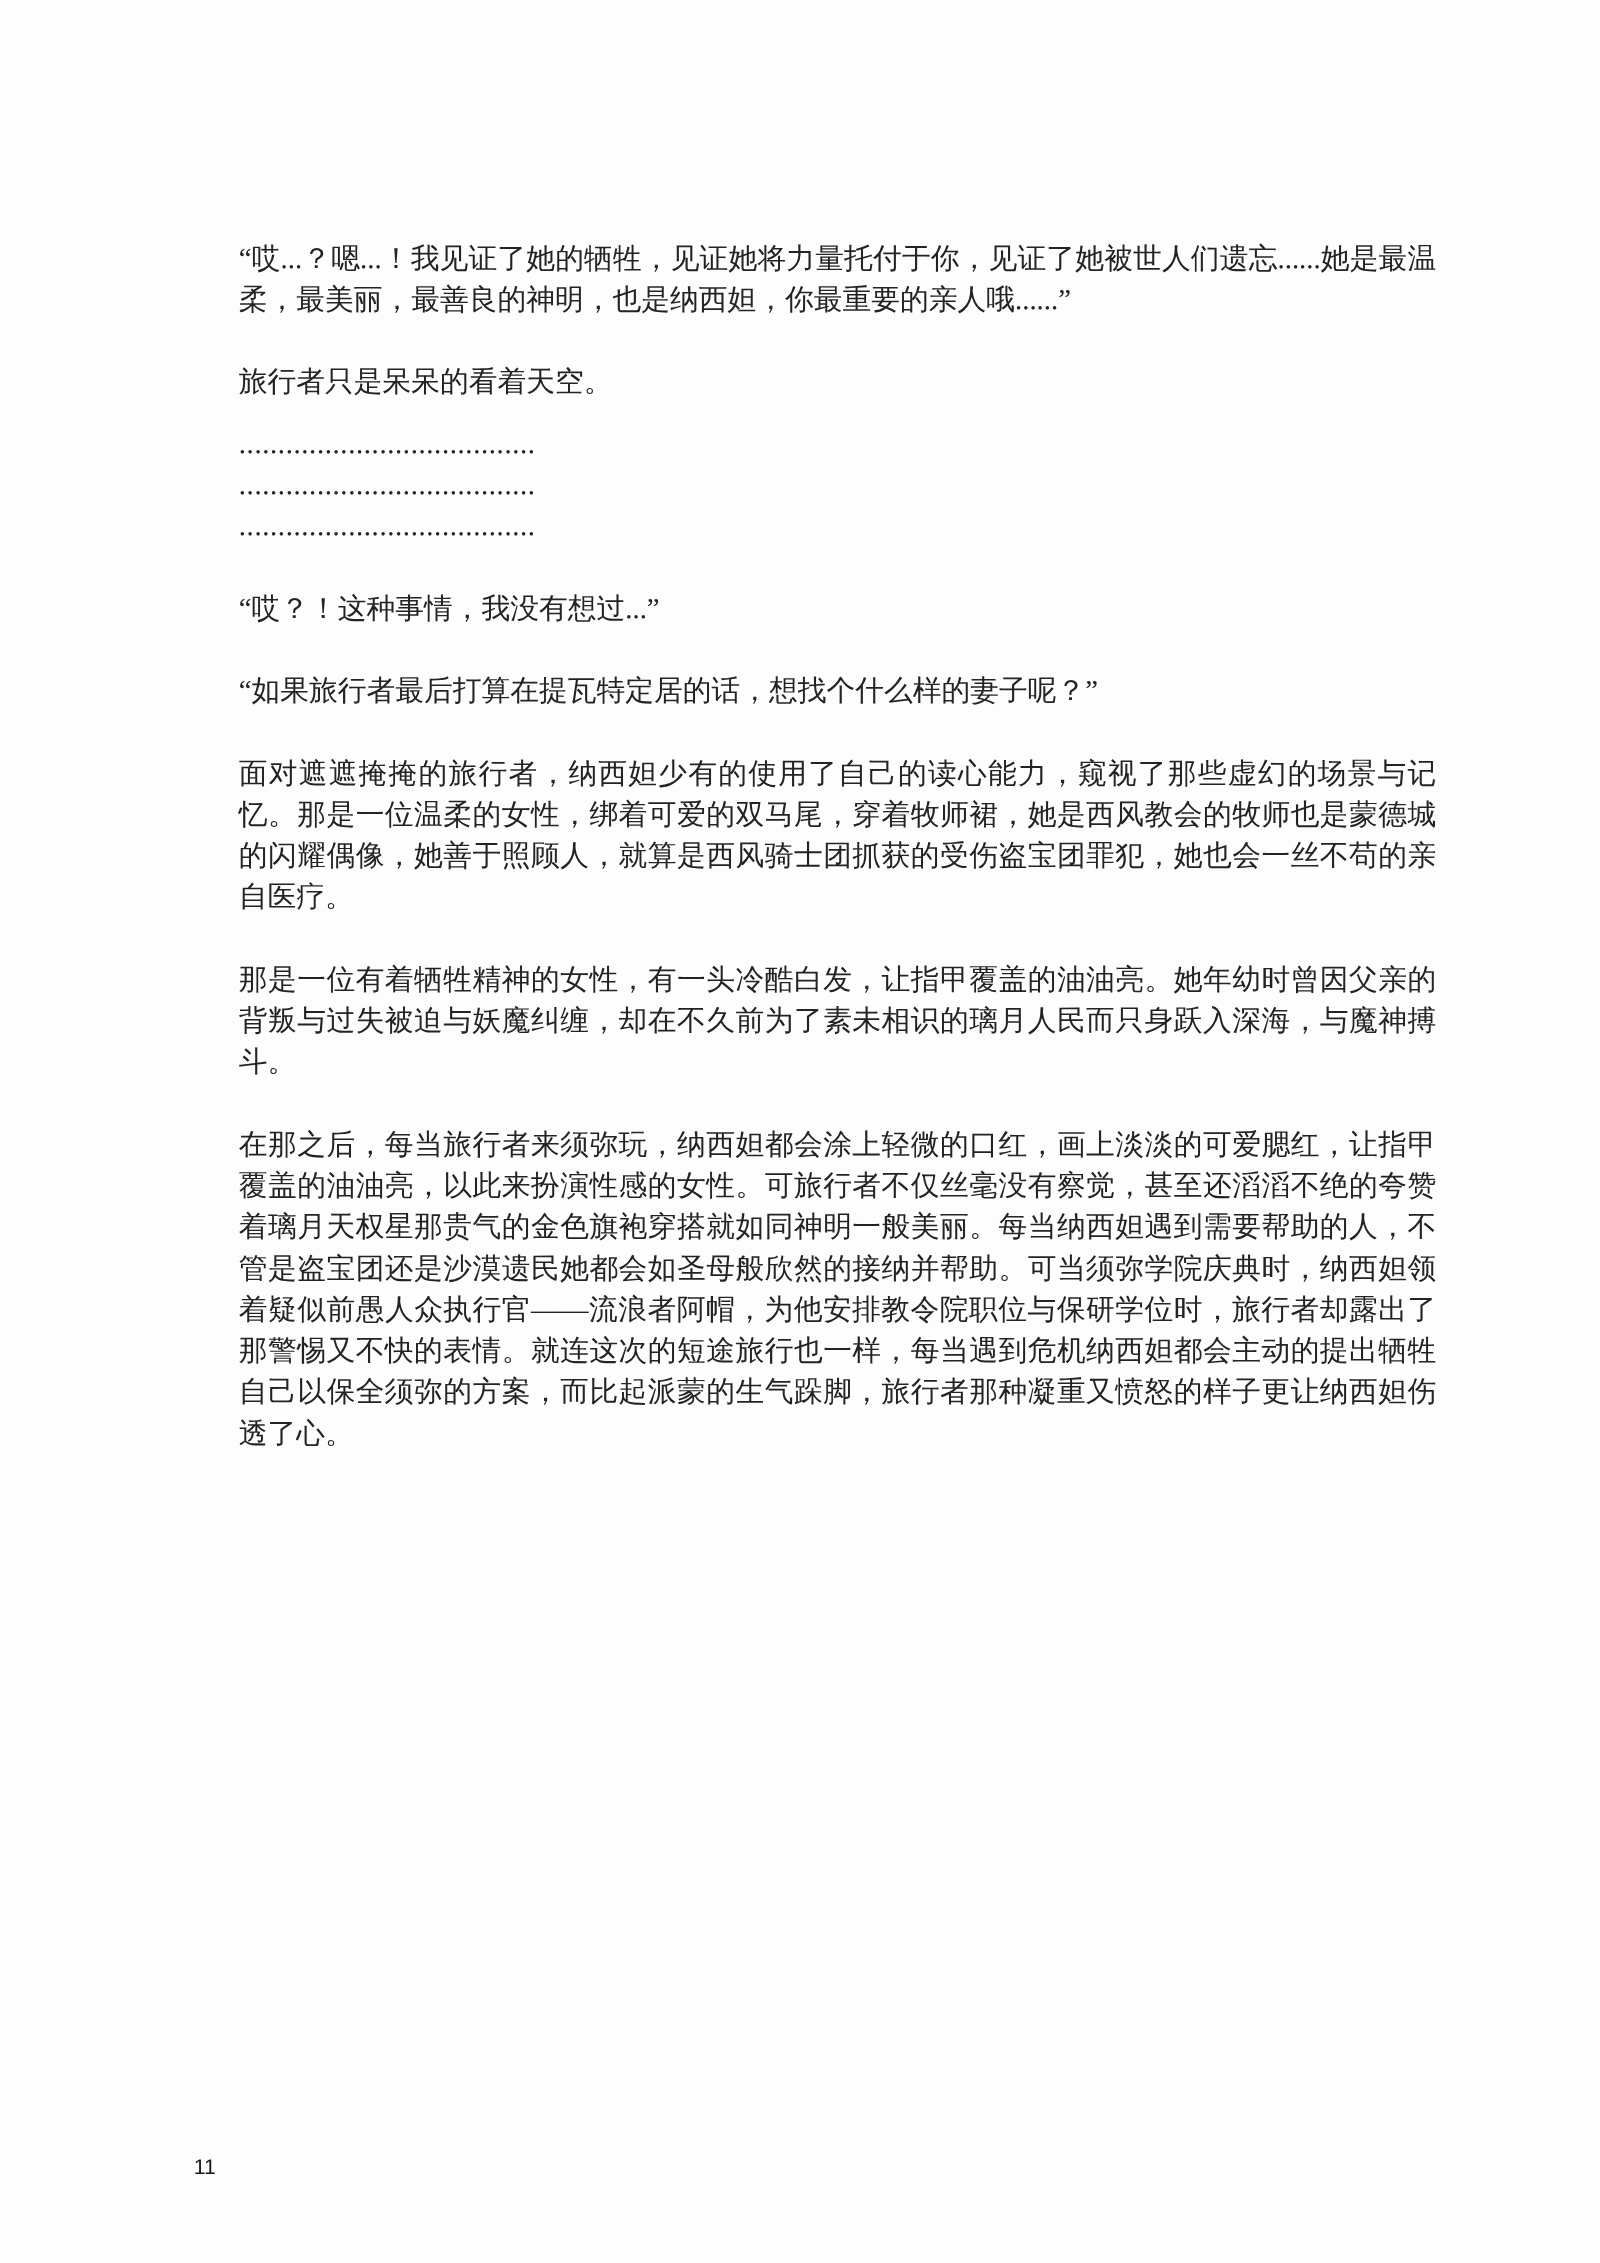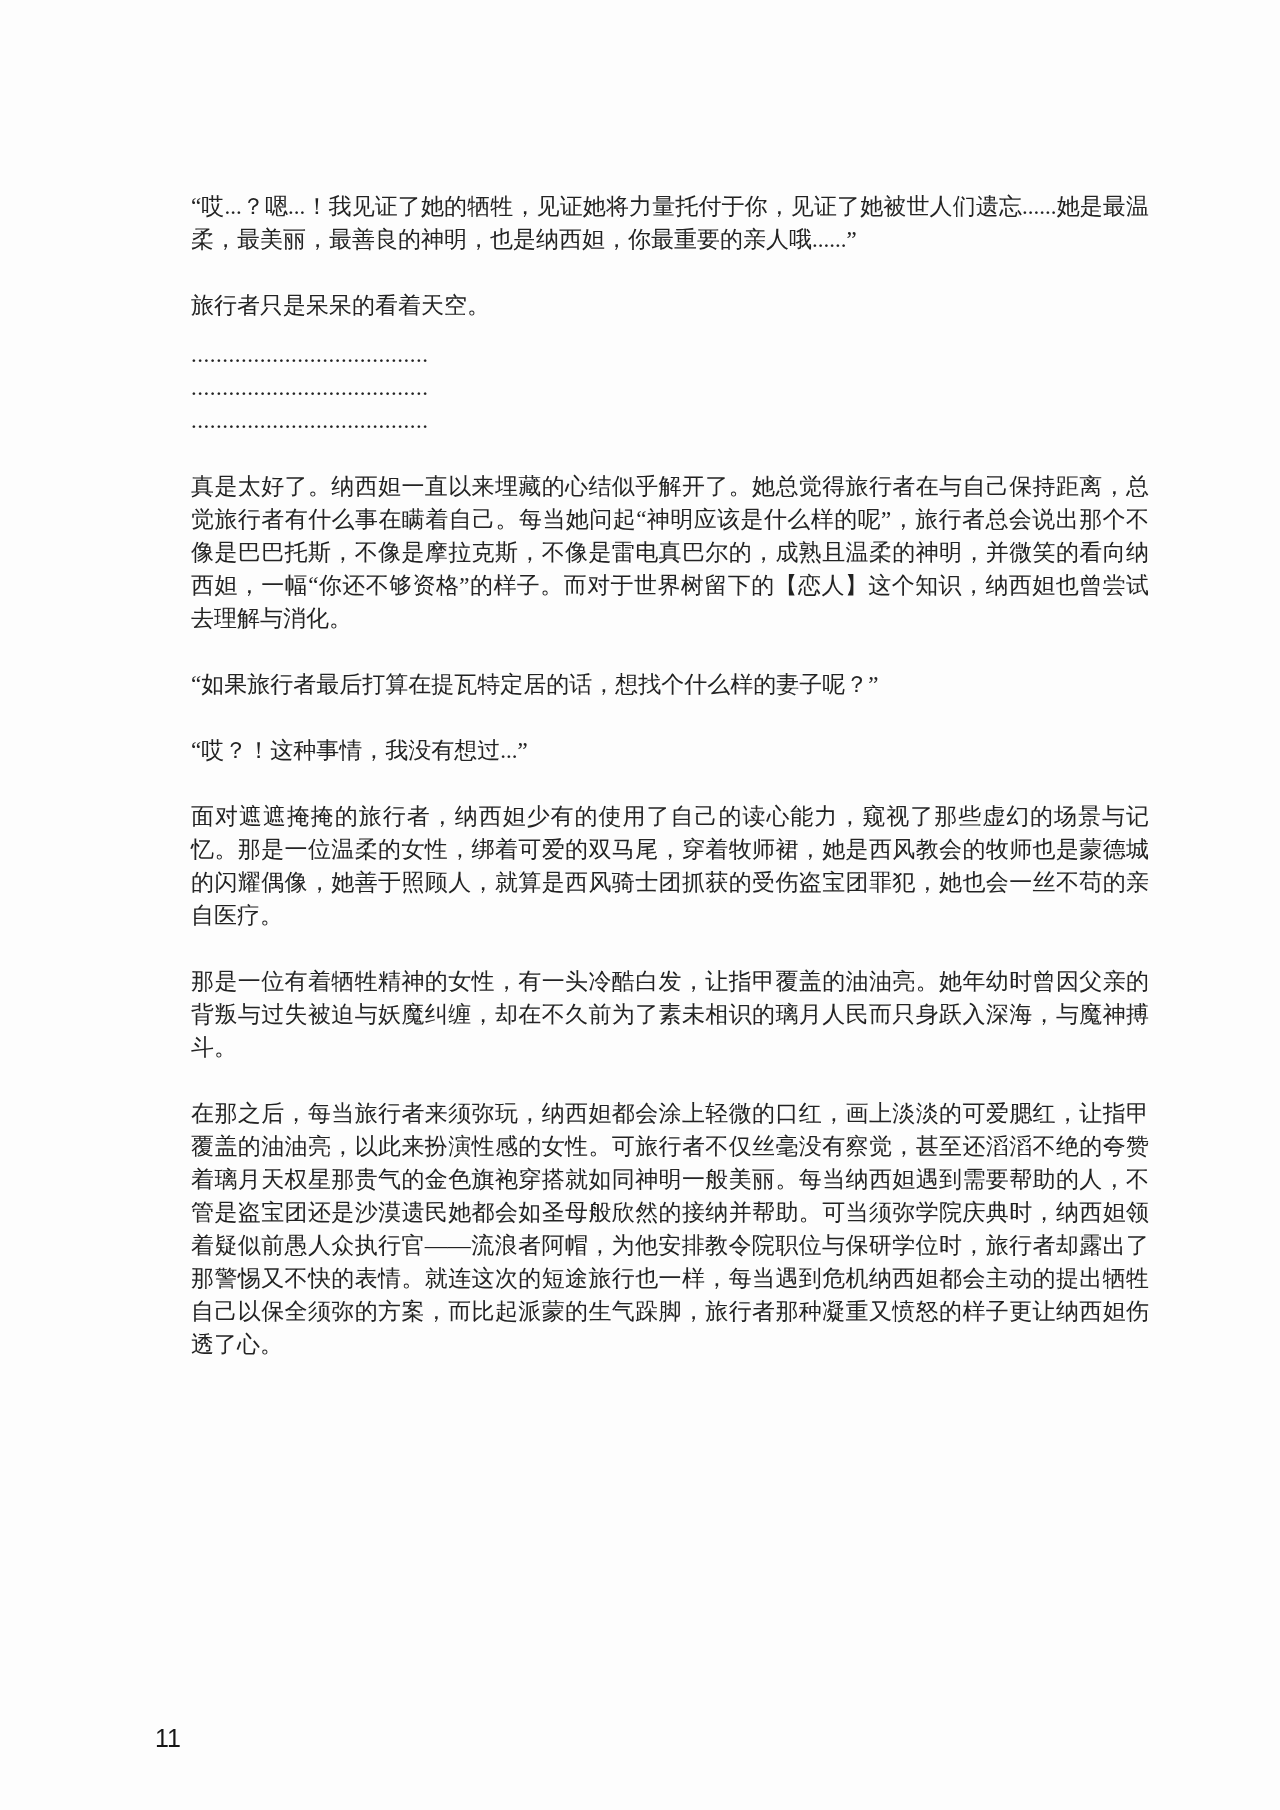--- a/index.html
+++ b/index.html
@@ -38,37 +38,36 @@
   p.para.chapter-heading {
     text-align: left;
   }
   .footer {
     position: absolute;
     left: 155px;
     top: 1724px;
   }
   .page-number {
     font-family: "Liberation Sans", "DejaVu Sans", sans-serif;
-    font-size: 25px;
+    font-size: 17px;
     color: #161616;
   }
 </style>
 </head>
 <body>
 
 <div class="page">
   <main class="content" id="content">
       <p class="para">“哎...？嗯...！我见证了她的牺牲，见证她将力量托付于你，见证了她被世人们遗忘......她是最温柔，最美丽，最善良的神明，也是纳西妲，你最重要的亲人哦......”</p>
       <p class="para">旅行者只是呆呆的看着天空。</p>
       <p class="para dots">......................................
 ......................................
 ......................................</p>
-      <p class="para">真是太好了。纳西妲一直以来埋藏的心结似乎解开了。她总觉得旅行者在与自己保持距离，总觉旅行者有什么事在瞒着自己。每当她问起“神明应该是什么样的呢”，旅行者总会说出那个不像是巴巴托斯，不像是摩拉克斯，不像是雷电真巴尔的，成熟且温柔的神明，并微笑的看向纳西妲，一幅“你还不够资格”的样子。而对于世界树留下的【恋人】这个知识，纳西妲也曾尝试去理解与消化。</p>
+      <p class="para">“哎？！这种事情，我没有想过...”</p>
       <p class="para">“如果旅行者最后打算在提瓦特定居的话，想找个什么样的妻子呢？”</p>
-      <p class="para">“哎？！这种事情，我没有想过...”</p>
       <p class="para">面对遮遮掩掩的旅行者，纳西妲少有的使用了自己的读心能力，窥视了那些虚幻的场景与记忆。那是一位温柔的女性，绑着可爱的双马尾，穿着牧师裙，她是西风教会的牧师也是蒙德城的闪耀偶像，她善于照顾人，就算是西风骑士团抓获的受伤盗宝团罪犯，她也会一丝不苟的亲自医疗。</p>
       <p class="para">那是一位有着牺牲精神的女性，有一头冷酷白发，让指甲覆盖的油油亮。她年幼时曾因父亲的背叛与过失被迫与妖魔纠缠，却在不久前为了素未相识的璃月人民而只身跃入深海，与魔神搏斗。</p>
       <p class="para">在那之后，每当旅行者来须弥玩，纳西妲都会涂上轻微的口红，画上淡淡的可爱腮红，让指甲覆盖的油油亮，以此来扮演性感的女性。可旅行者不仅丝毫没有察觉，甚至还滔滔不绝的夸赞着璃月天权星那贵气的金色旗袍穿搭就如同神明一般美丽。每当纳西妲遇到需要帮助的人，不管是盗宝团还是沙漠遗民她都会如圣母般欣然的接纳并帮助。可当须弥学院庆典时，纳西妲领着疑似前愚人众执行官——流浪者阿帽，为他安排教令院职位与保研学位时，旅行者却露出了那警惕又不快的表情。就连这次的短途旅行也一样，每当遇到危机纳西妲都会主动的提出牺牲自己以保全须弥的方案，而比起派蒙的生气跺脚，旅行者那种凝重又愤怒的样子更让纳西妲伤透了心。</p>
     </main>
   <div class="footer">
     <span class="page-number">11</span>
   </div>
 </div>
 
 </body></html>

